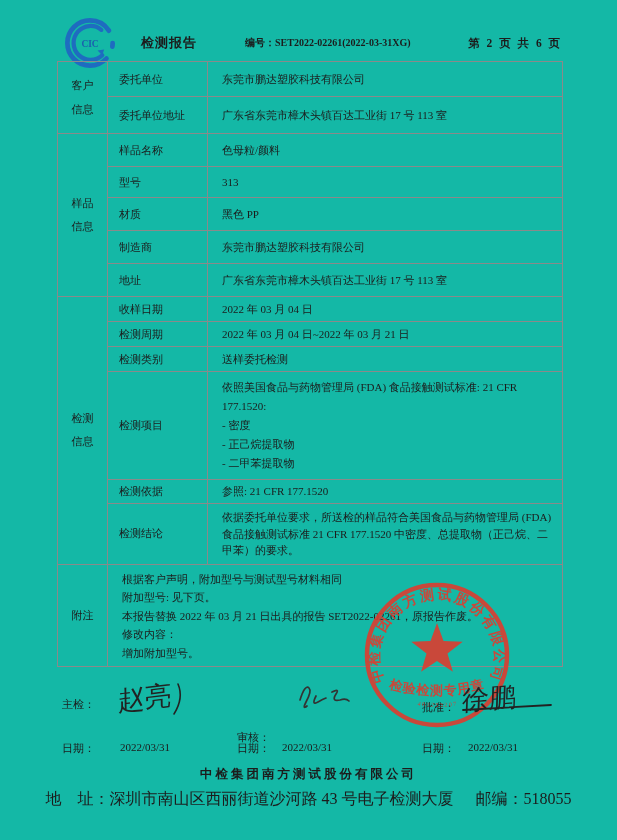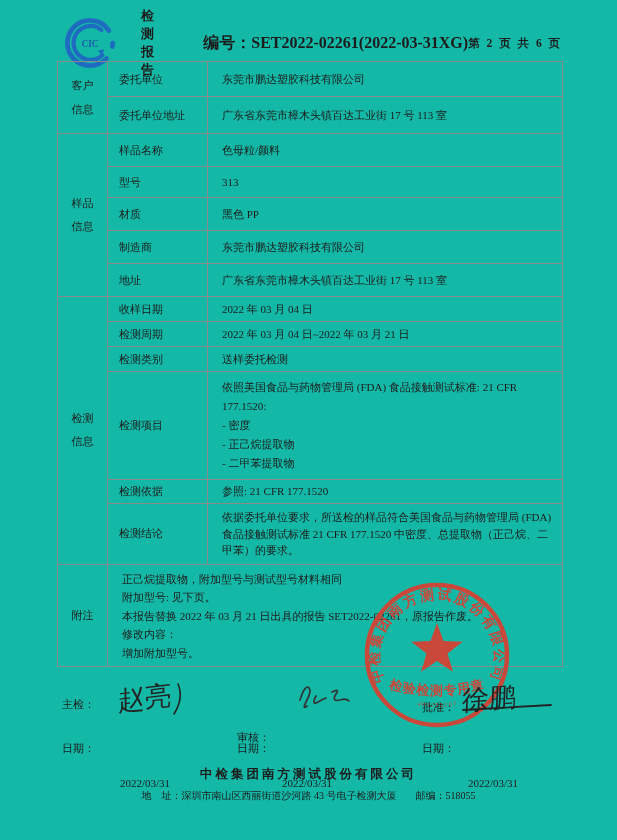--- a/index.html
+++ b/index.html
@@ -6,21 +6,21 @@
   html,body { background:#e9e9e9; }
   body { font-family:"Liberation Serif","DejaVu Serif",serif; }
   .page { position:relative; width:617px; height:840px; background:#14b8a6; margin:0 auto;
           color:#1c1c1c; overflow:hidden; }
 
   
   .hdr { position:absolute; top:14px; left:57px; width:505px; height:58px;
          display:flex; align-items:center; }
   .hdr .logo { width:66px; height:54px; flex:0 0 auto; }
   .hdr-title { font-size:13px; font-weight:bold; margin-left:18px; letter-spacing:1px; }
-  .hdr-no { font-size:16px; font-weight:bold; margin-left:48px; white-space:nowrap; }
+  .hdr-no { font-size:10px; font-weight:bold; margin-left:48px; white-space:nowrap; }
   .hdr-page { font-size:11.5px; font-weight:bold; margin-left:auto; white-space:nowrap; letter-spacing:2px; }
 
   
   table.rep { position:absolute; left:57px; top:61px; width:505px;
               border-collapse:collapse; table-layout:fixed; font-size:11px; }
   table.rep td { border:1px solid #8a8a8a; }
   .sec-cell { width:50px; text-align:center; vertical-align:middle;
               line-height:2.1; padding:0 13px; word-break:break-all; }
   .lbl-cell { width:100px; padding-left:11px; vertical-align:middle; }
   .val-cell { padding-left:14px; padding-right:8px; vertical-align:middle; }
@@ -30,26 +30,26 @@
   .notes-cell { vertical-align:top; padding:5px 8px 4px 14px; line-height:18.5px; }
 
   
   .stamp { position:absolute; left:362px; top:578px; width:150px; height:150px;
            opacity:.88; z-index:5; pointer-events:none; }
 
   
   .sig-label { position:absolute; font-size:11px; z-index:2; }
   .sig-svg  { position:absolute; z-index:6; }
   .date-label { position:absolute; top:741px; font-size:11px;text-align:right; }
-  .date-value { position:absolute; top:777px; font-size:11px; width:90px; text-align:center; }
+  .date-value { position:absolute; top:741px; font-size:11px; width:90px; text-align:center; }
 
   
   .ft { position:absolute; left:0; width:617px; text-align:center; }
   .ft-company { top:766px; font-size:12.5px; font-weight:bold; letter-spacing:3px; }
-  .ft-line2 { top:789px; font-size:10px; }
+  .ft-line2 { top:789px; font-size:16px; }
   .ft-line3 { top:807px; font-size:10.8px; }
   .ft a { color:#0000dd; text-decoration:underline; font-family:"Liberation Mono","DejaVu Sans Mono",monospace; font-size:10.3px; }
 </style>
 </head>
 <body>
 
 <div class="page">
 
   <div class="hdr">
     <svg class="logo" viewBox="0 0 70 56">
@@ -131,21 +131,21 @@
       <td class="val-cell">参照: 21 CFR 177.1520</td>
     </tr>
     <tr style="height:48px">
       <td class="lbl-cell">检测结论</td>
       <td class="wrap3">依据委托单位要求，所送检的样品符合美国食品与药物管理局 (FDA) 食品接触测试标准 21 CFR 177.1520 中密度、总提取物（正己烷、二甲苯）的要求。</td>
     </tr>
 
     <tr style="height:89px">
       <td class="sec-cell">附注</td>
       <td class="notes-cell" colspan="2">
-        <div>正己烷提取物，附加型号与测试型号材料相同</div>
+        <div>根据客户声明，附加型号与测试型号材料相同</div>
         <div>附加型号: 见下页。</div>
         <div>本报告替换 2022 年 03 月 21 日出具的报告 SET2022-02261，原报告作废。</div>
         <div>修改内容：</div>
         <div>增加附加型号。</div>
       </td>
     </tr>
   </tbody>
     </table>
 
   <svg class="stamp" viewBox="0 0 150 150">

